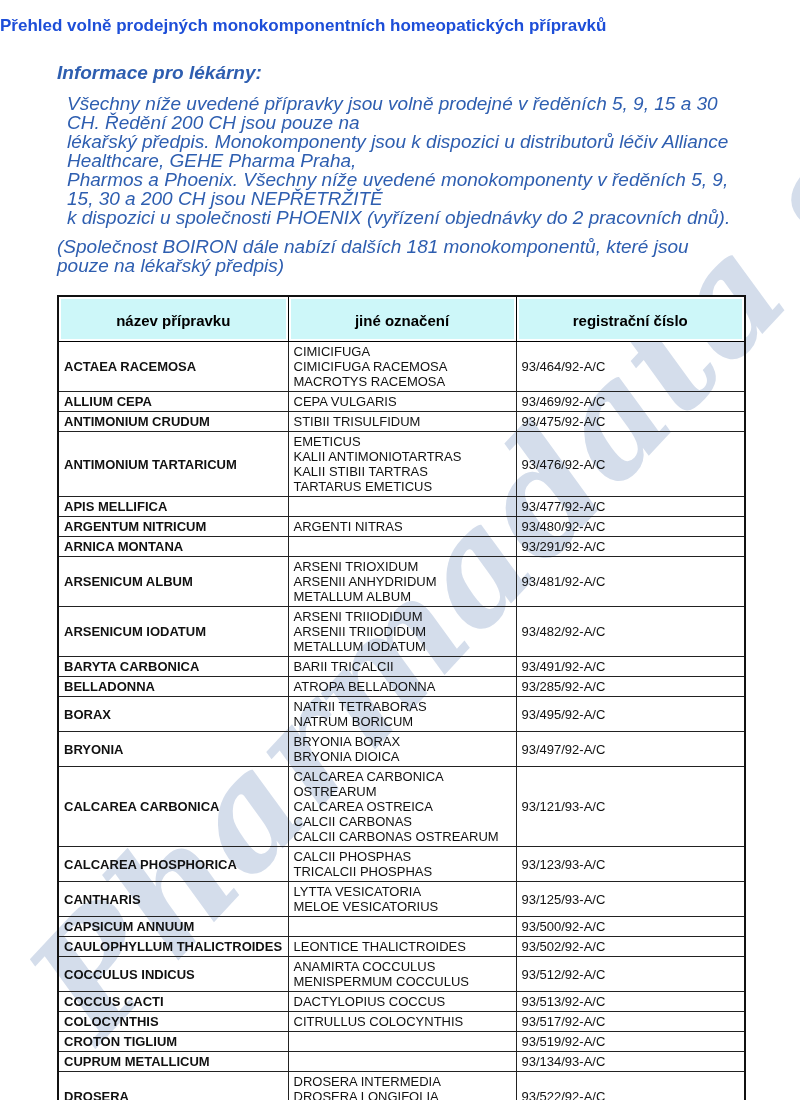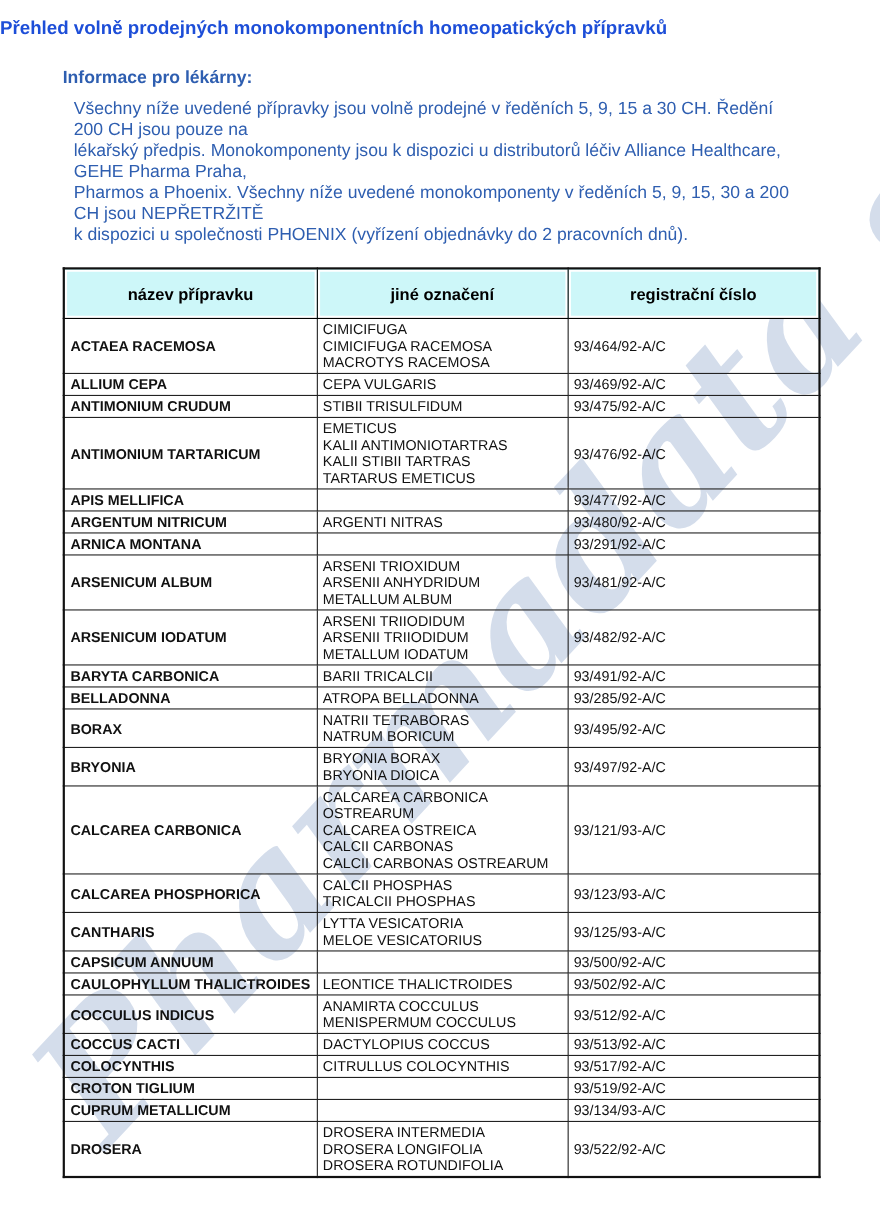--- a/index.html
+++ b/index.html
@@ -29,21 +29,22 @@
   .doc-title{
     margin:0;
     padding-top:16px;
     font-size:17px;
     font-weight:bold;
     color:#1d4ed8;
   }
   .info-block{
     margin:26px 56px 0 57px;
     color:#2e5eb0;
-    font-size:16px;
+    font-style:italic;
+    font-size:19px;
   }
   .info-heading{
     font-weight:bold;
     margin:0 0 2px 0;
   }
   .info-text{
     margin:10px;
     white-space:pre-line;
     line-height:19px;
   }
@@ -97,20 +98,21 @@
   <div class="content">
 
     <h1 class="doc-title">Přehled volně prodejných monokomponentních homeopatických přípravků</h1>
 
     <div class="info-block">
       <p class="info-heading">Informace pro lékárny:</p>
       <p class="info-text">Všechny níže uvedené přípravky jsou volně prodejné v ředěních 5, 9, 15 a 30 CH. Ředění 200 CH jsou pouze na
 lékařský předpis. Monokomponenty jsou k dispozici u distributorů léčiv Alliance Healthcare, GEHE Pharma Praha,
 Pharmos a Phoenix. Všechny níže uvedené monokomponenty v ředěních 5, 9, 15, 30 a 200 CH jsou NEPŘETRŽITĚ
 k dispozici u společnosti PHOENIX (vyřízení objednávky do 2 pracovních dnů).</p>
+      <p class="info-note">(Společnost BOIRON dále nabízí dalších 181 monokomponentů, které jsou pouze na lékařský předpis)</p>
     </div>
 
     <table class="reg-table">
       <colgroup>
         <col class="c1">
           <col class="c2">
           <col class="c3">
       </colgroup>
       <thead>
         <tr>

